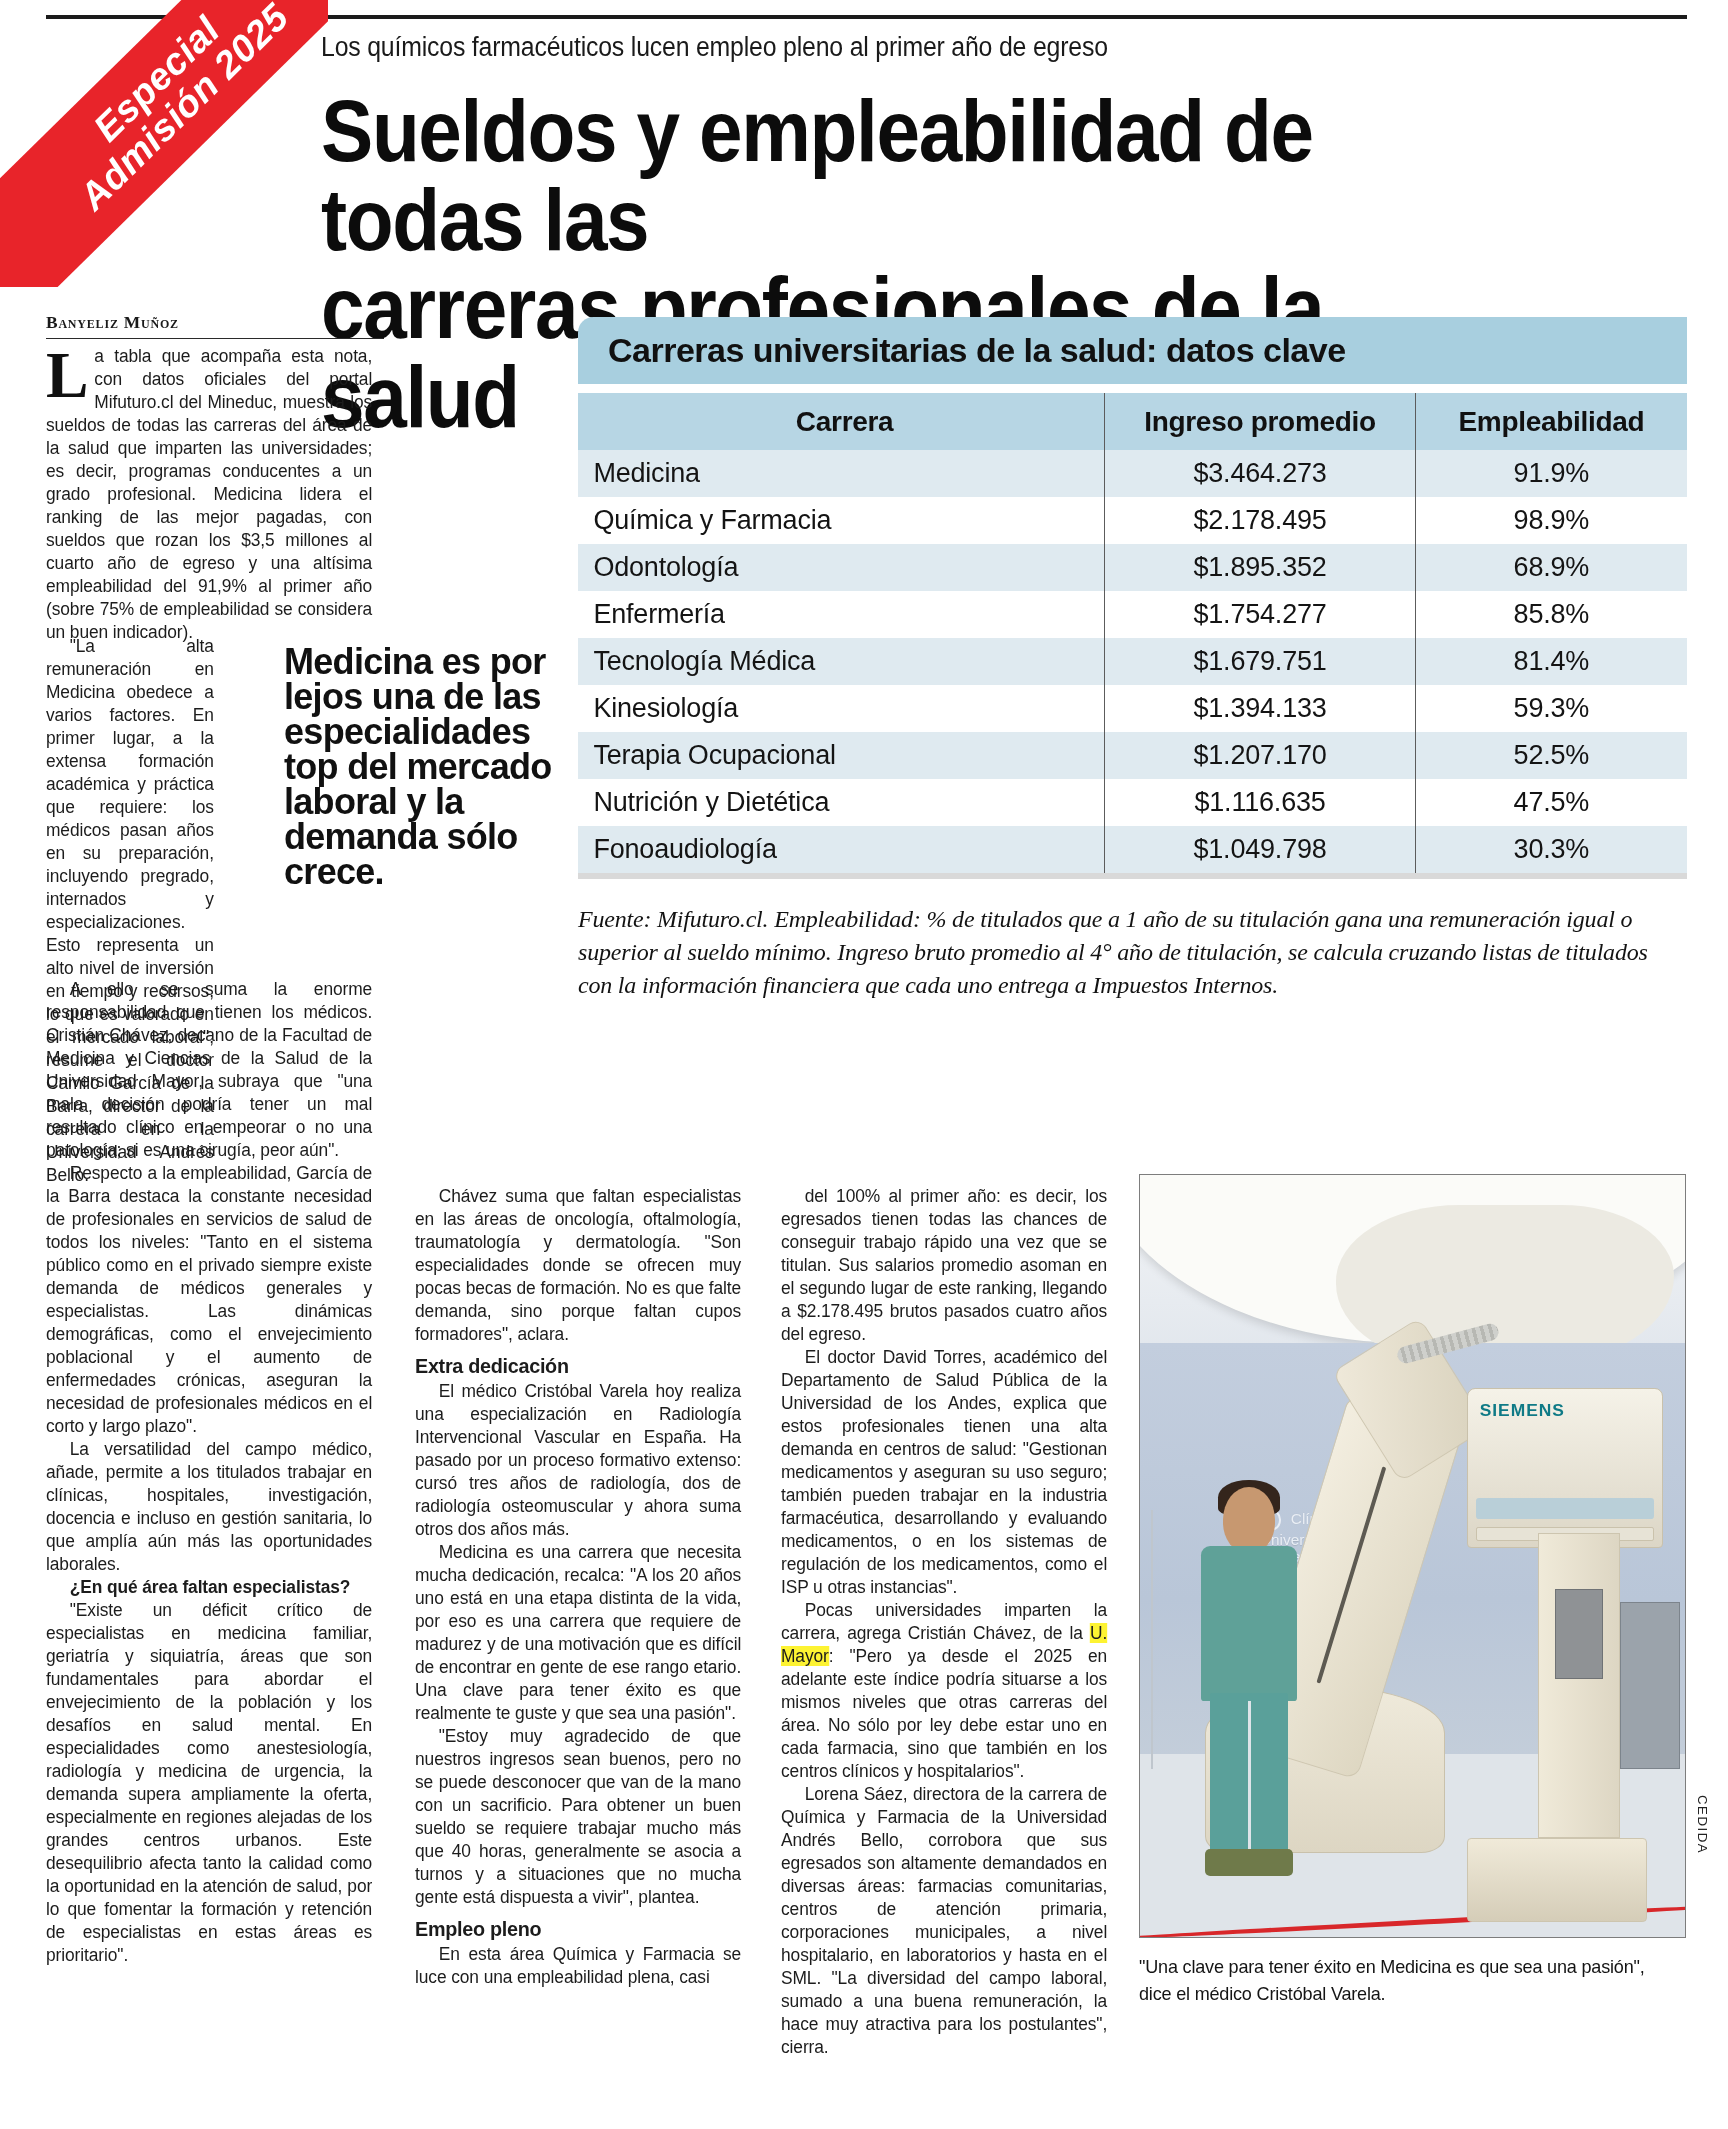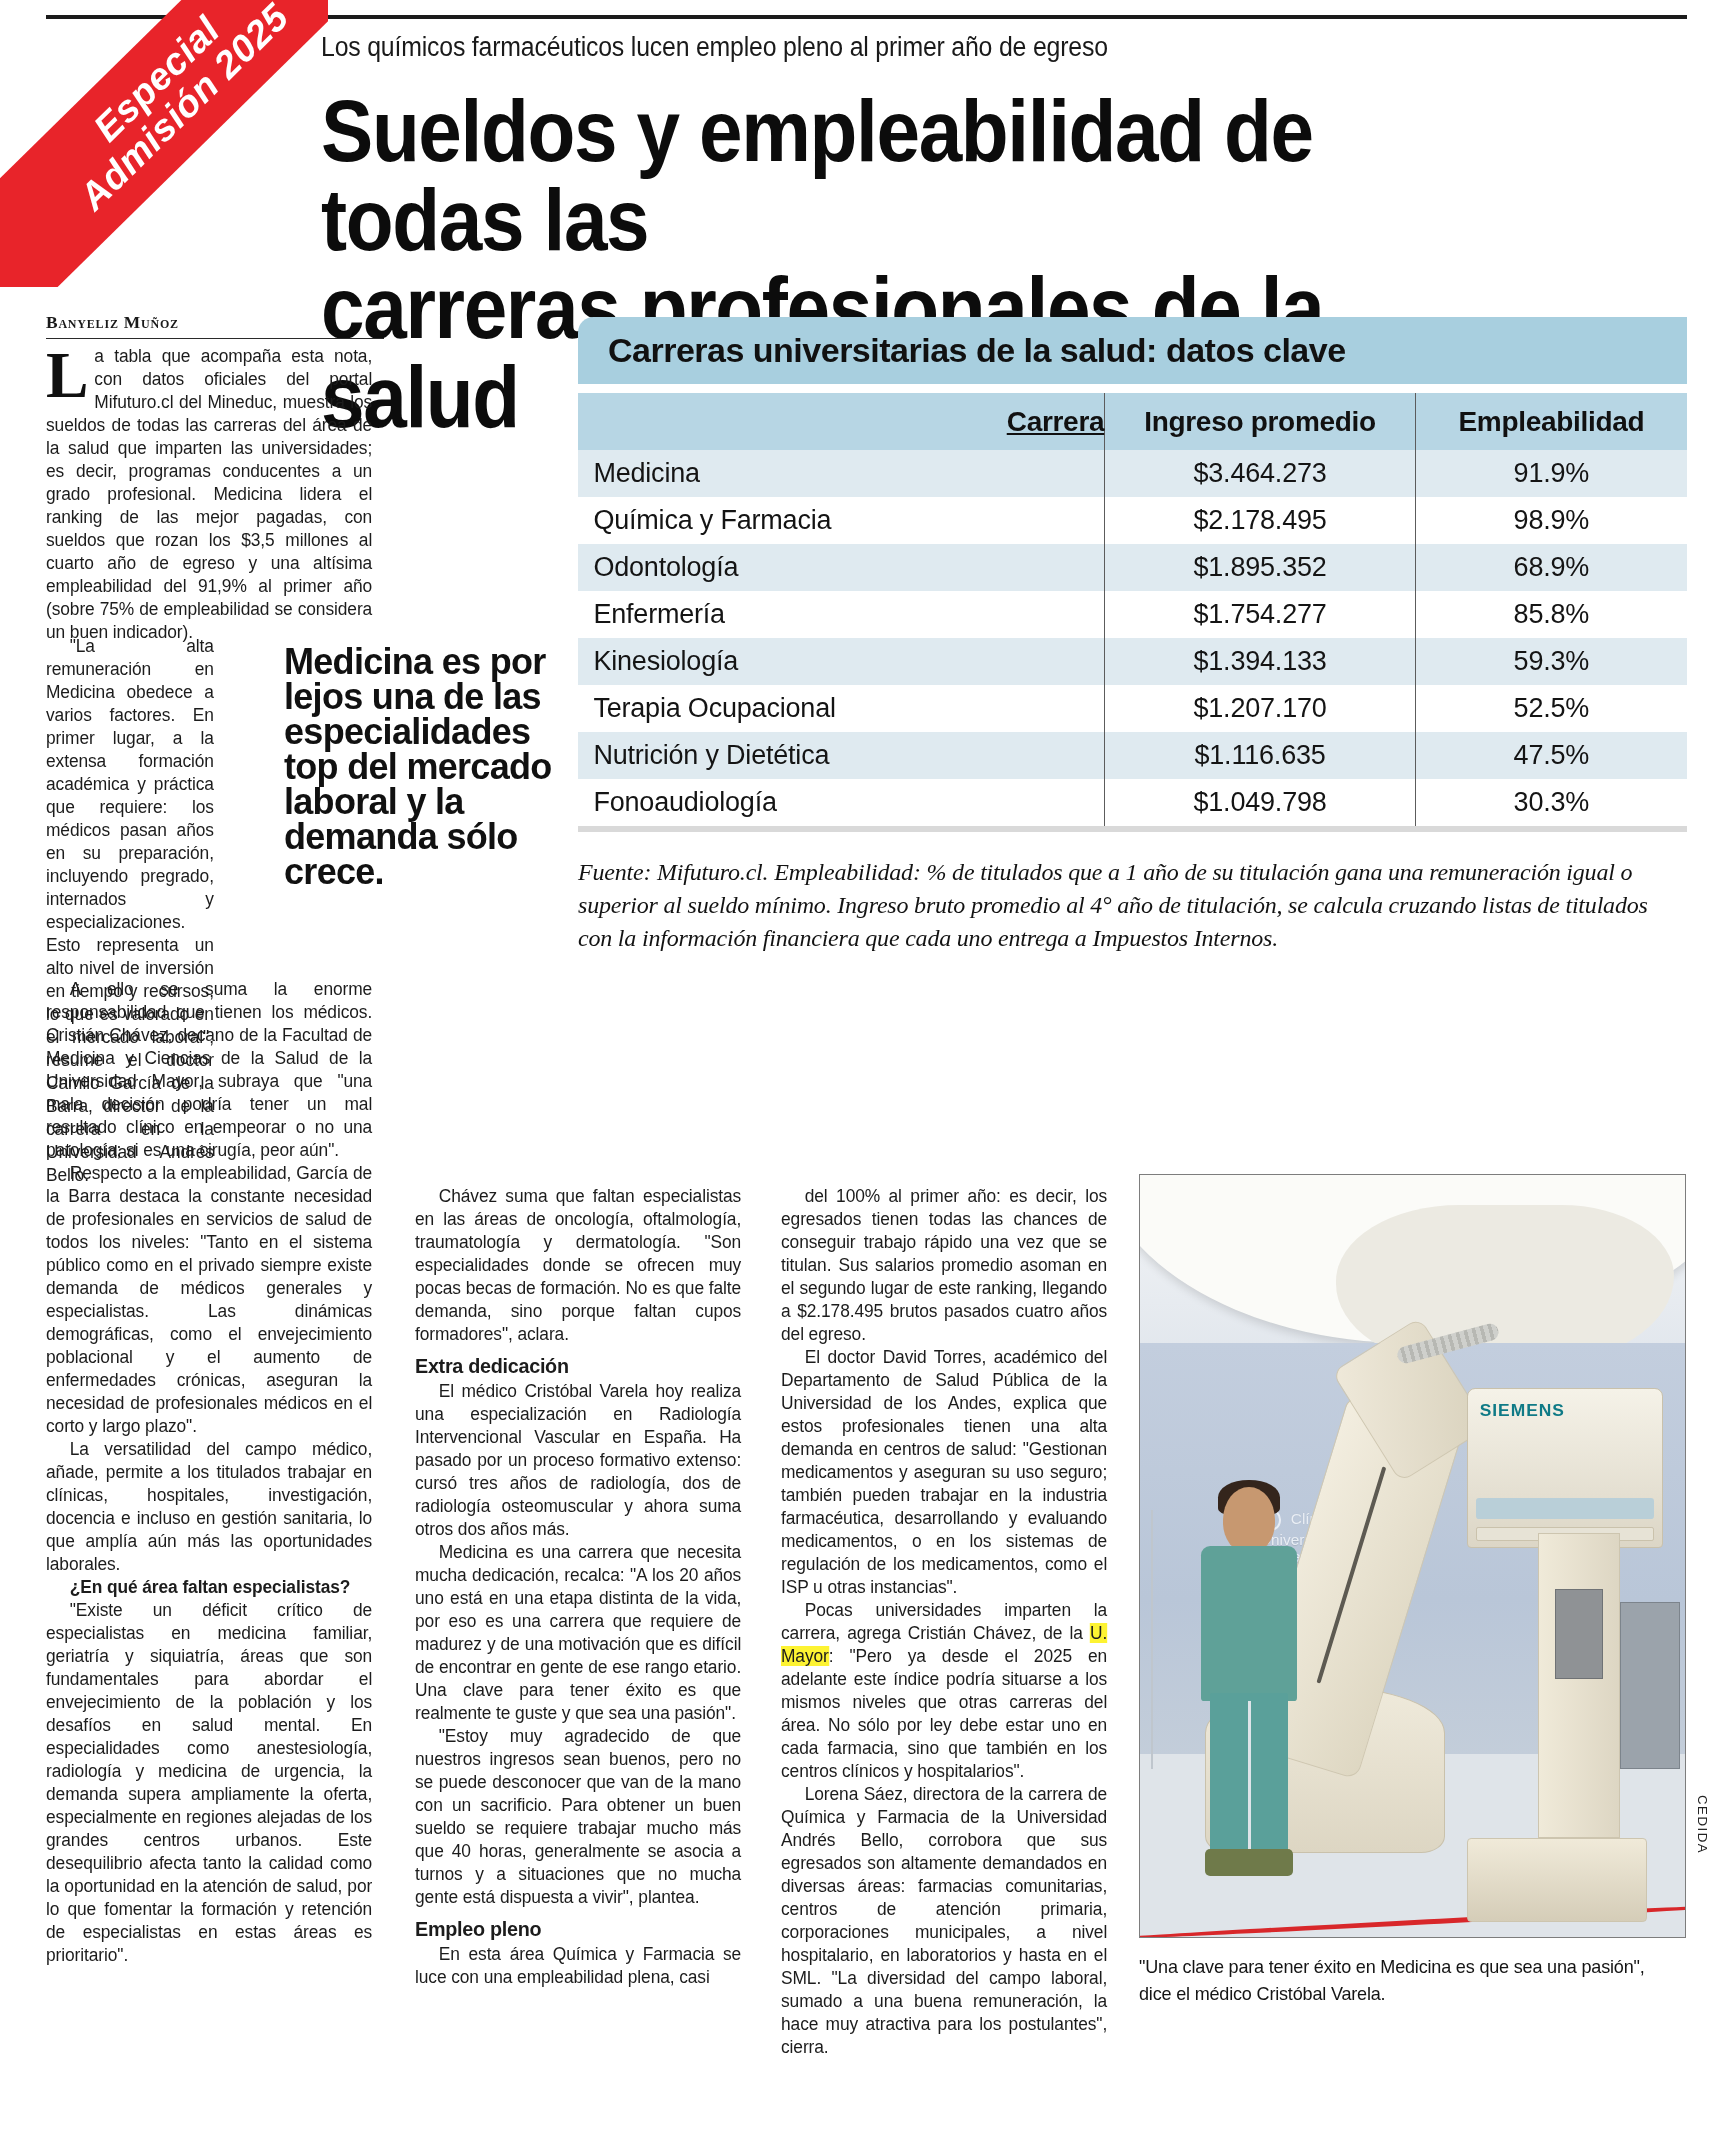--- a/index.html
+++ b/index.html
@@ -209,21 +209,21 @@
   table.datatbl col.c3 { width: 24.5%; }
   table.datatbl th {
     background: #b7d6e4;
     font-size: 28px;
     font-weight: bold;
     color: #111111;
     height: 57px;
     letter-spacing: -0.3px;
     font-family: "Liberation Sans", sans-serif;
   }
-  table.datatbl th.h1 { text-align: right;   padding-left: 7px; text-decoration: underline; }
+  table.datatbl th.h1 { text-align: center;   padding-left: 7px; }
   table.datatbl th.h2 { text-align: center; }
   table.datatbl th.h3 { text-align: center; }
   table.datatbl td {
     font-size: 27px;
     height: 47px;
     color: #141414;
     letter-spacing: -0.2px;
     font-family: "Liberation Sans", sans-serif;
   }
   table.datatbl td.career { text-align: left; padding-left: 15.4px; }
@@ -556,20 +556,25 @@
         </tr>
         <tr>
           <td class="career">Odontología</td>
           <td class="num">$1.895.352</td>
           <td class="pct">68.9%</td>
         </tr>
         <tr>
           <td class="career">Enfermería</td>
           <td class="num">$1.754.277</td>
           <td class="pct">85.8%</td>
+        </tr>
+        <tr>
+          <td class="career">Tecnología Médica</td>
+          <td class="num">$1.679.751</td>
+          <td class="pct">81.4%</td>
         </tr>
         <tr>
           <td class="career">Kinesiología</td>
           <td class="num">$1.394.133</td>
           <td class="pct">59.3%</td>
         </tr>
         <tr>
           <td class="career">Terapia Ocupacional</td>
           <td class="num">$1.207.170</td>
           <td class="pct">52.5%</td>

